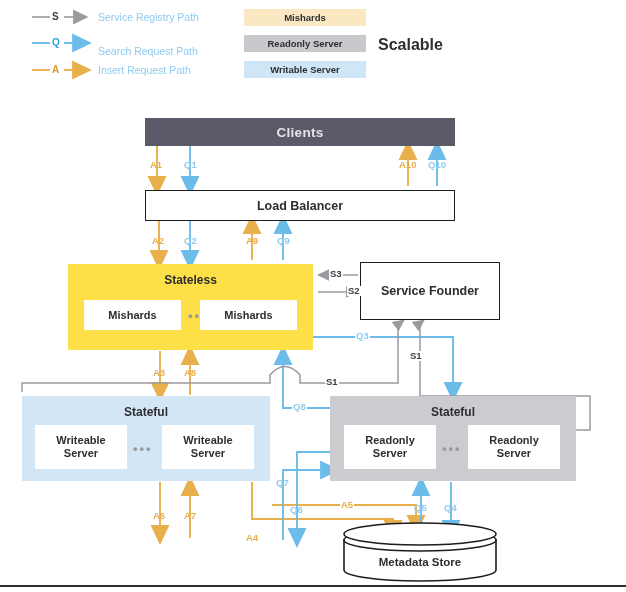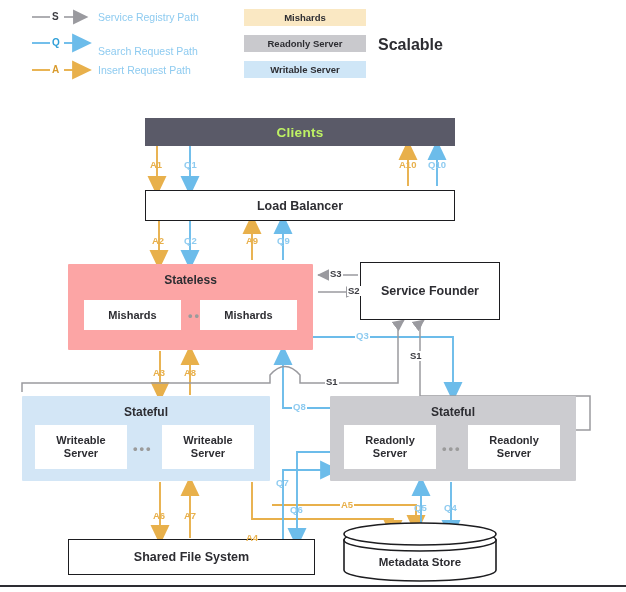--- a/index.html
+++ b/index.html
@@ -12,24 +12,24 @@
   
   .lg-label{position:absolute;font-size:10.5px;font-weight:normal;color:#8ecbf0;white-space:nowrap;}
   .lg-letter{position:absolute;font-size:10px;font-weight:bold;white-space:nowrap;}
   .sw{position:absolute;box-sizing:border-box;display:flex;align-items:center;
       justify-content:center;font-size:9.5px;font-weight:bold;color:#2d2d32;}
   .sw.cream{background:#fae8c3;}
   .sw.gray{background:#c9c9cd;}
   .sw.blue{background:#cfe6f7;}
   .scalable{position:absolute;font-size:16px;font-weight:bold;color:#2d2d32;white-space:nowrap;}
   
-  .clients{background:#5a5a68;color:#bef264;font-size:13.5px;font-weight:bold;letter-spacing:.3px;text-align:right;}
+  .clients{background:#5a5a68;color:#e5e5e5;font-size:13.5px;font-weight:bold;letter-spacing:.3px;text-align:right;}
   .plainbox{background:#ffffff;border:1.6px solid #1d1d20;color:#2d2d32;font-size:12.5px;font-weight:bold;}
   .group{border-radius:1px;}
-  .group.cream{background:#fca5a5;}
+  .group.cream{background:#fde047;}
   .group.blue{background:#d3e6f6;}
   .group.gray{background:#ccccd0;}
   .group-title{position:absolute;left:0;right:0;top:9px;text-align:center;
                font-size:12px;font-weight:bold;color:#2d2d32;}
   .chip{position:absolute;background:#ffffff;box-sizing:border-box;display:flex;
         align-items:center;justify-content:center;text-align:center;
         font-size:11px;font-weight:bold;color:#2d2d32;line-height:1.15;}
   .dots{position:absolute;color:#9b9b9b;font-size:13px;font-weight:bold;letter-spacing:2px;}
   .cyl-label{position:absolute;left:0;right:0;text-align:center;font-size:11.5px;
              font-weight:bold;color:#2d2d32;}
@@ -177,21 +177,20 @@
   <div class="chip" style="left:344px;top:425px;width:92px;height:44px;flex-direction:column;">
     <span>Readonly</span>
     <span>Server</span>
   </div>
   <div class="dots" style="left:442px;top:441px;">•••</div>
   <div class="chip" style="left:468px;top:425px;width:92px;height:44px;flex-direction:column;">
     <span>Readonly</span>
     <span>Server</span>
   </div>
 
-  <div class="node plainbox" style="left:68px;top:539px;width:247px;height:36px;">Shared File System</div>
 
   <svg class="layer">
     <g>
       <path d="M344,540 L344,570 A76,11 0 0 0 496,570 L496,540 Z" fill="#ffffff" stroke="#1d1d20" stroke-width="1.6"></path>
       <ellipse cx="420" cy="540" rx="76" ry="11" fill="#ffffff" stroke="#1d1d20" stroke-width="1.6"></ellipse>
       <ellipse cx="420" cy="534" rx="76" ry="11" fill="#ffffff" stroke="#1d1d20" stroke-width="1.6"></ellipse>
     </g>
   </svg>
   <div class="cyl-label" style="top:556px;left:344px;width:152px;">Metadata Store</div>
 

